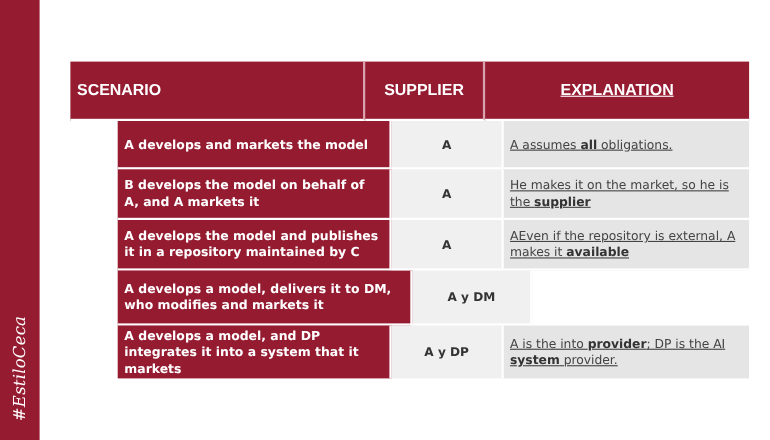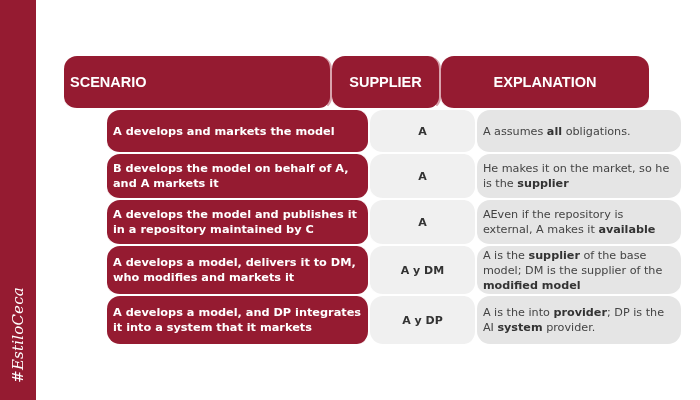--- a/index.html
+++ b/index.html
@@ -25,25 +25,24 @@
     position: absolute; left: 64px; top: 56px; width: 617px;
     border-collapse: separate;
     border-spacing: 0;
   }
   .row { display: flex; }
   .cell {
     display: flex; align-items: center;
     border-right: 2px solid #ffffff;
     border-bottom: 2px solid #ffffff;
     overflow: hidden;
-    border-radius: 13px;
   }
   .c-scn { width: 268px; padding-left: 6px; padding-right: 6px; }
   .c-sup { width: 109px; justify-content: center; text-align: center; }
-  .c-exp { width: 208px; padding-left: 6px; padding-right: 6px; border-right: none; }
+  .c-exp { width: 240px; padding-left: 6px; padding-right: 6px; border-right: none; text-decoration: underline; }
 
   .hdr .cell {
     background: #951b31; color: #ffffff; height: 54px;
     font-family: "Liberation Sans", sans-serif;
     font-weight: bold; font-size: 14.5px;
   }
   .hdr .c-exp { justify-content: center; }
   .hdr .c-sup { border-right: 2px solid #d9a3ad; }
   .hdr .c-scn { border-right: 2px solid #d9a3ad; }
 
@@ -104,23 +103,20 @@
     <div class="cell c-scn">A develops the model and publishes it in a repository maintained by C</div>
     <div class="cell c-sup">A</div>
     <div class="cell c-exp">
         <span><span>AEven if the repository is external, A makes it </span><b>available</b></span>
       </div>
   </div>
 
   <div class="row body-row r4">
     <div class="cell c-scn">A develops a model, delivers it to DM, who modifies and markets it</div>
     <div class="cell c-sup">A y DM</div>
-    <div class="cell c-exp">
-        <span><span>A is the </span><b>supplier</b><span> of the base model; DM is the supplier of the </span><b>modified model</b></span>
-      </div>
   </div>
 
   <div class="row body-row r5">
     <div class="cell c-scn">A develops a model, and DP integrates it into a system that it markets</div>
     <div class="cell c-sup">A y DP</div>
     <div class="cell c-exp">
         <span><span>A is the into </span><b>provider</b><span>; DP is the AI </span><b>system</b><span> provider.</span></span>
       </div>
   </div>
 </div>

